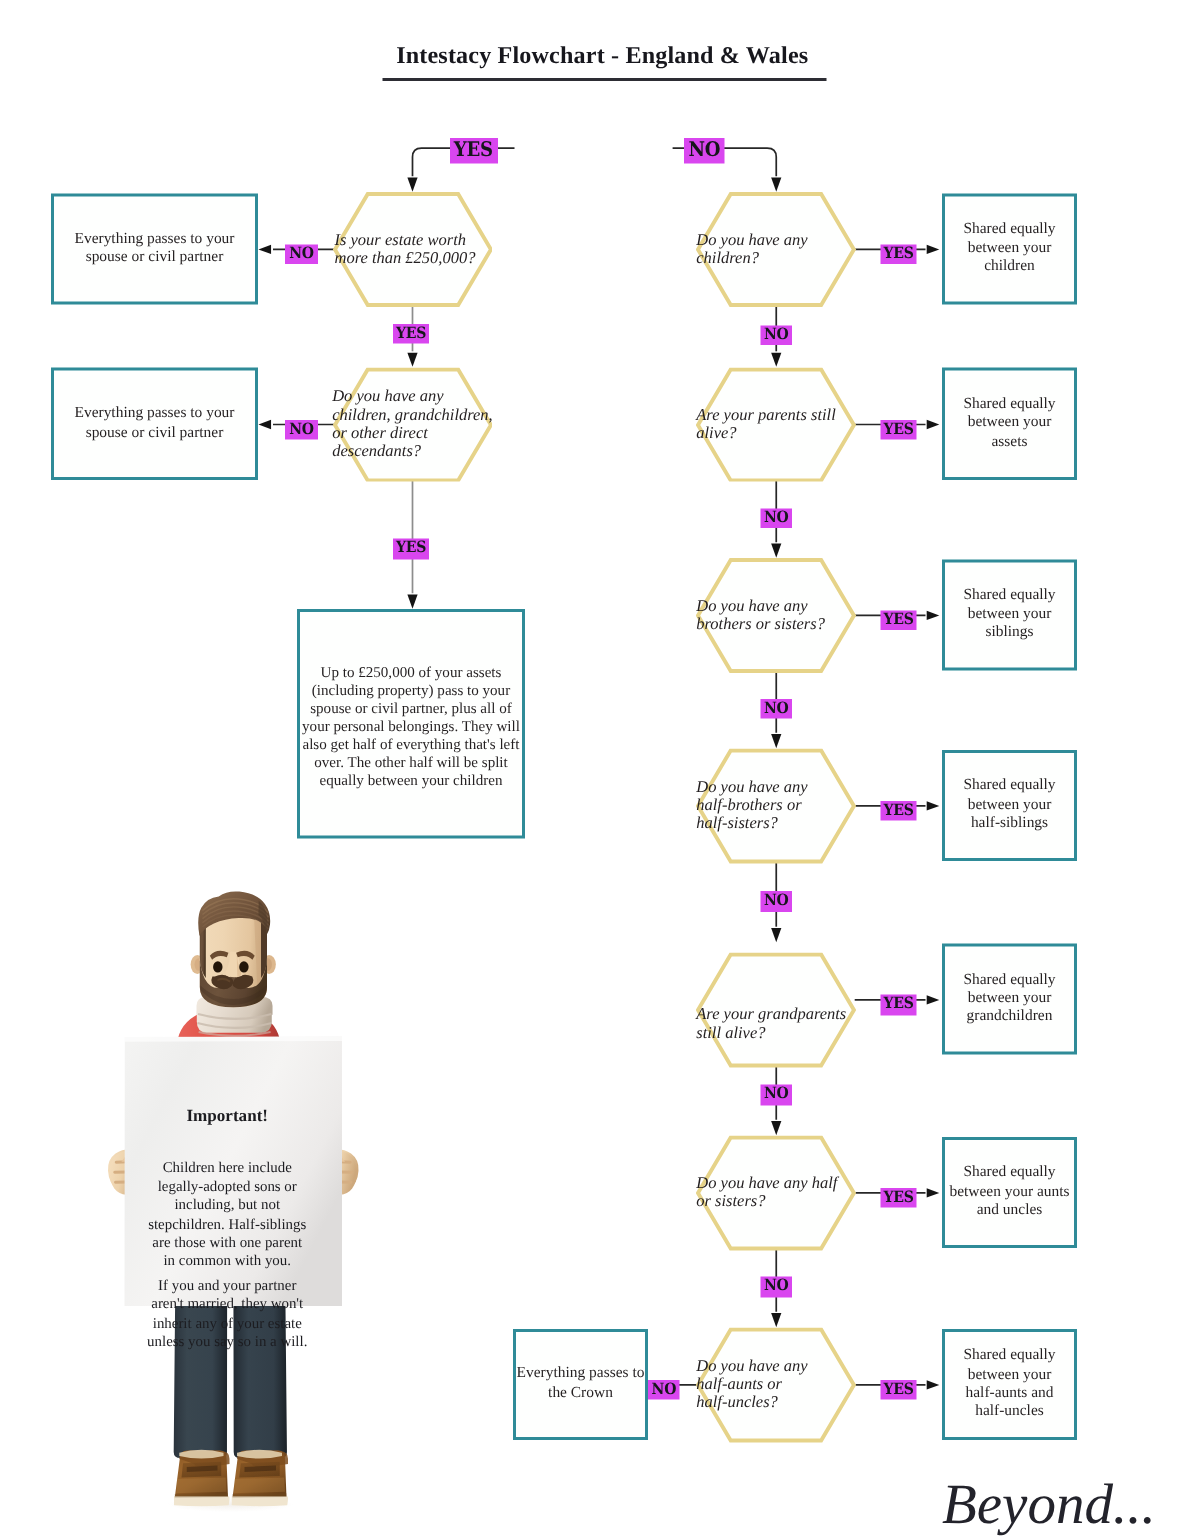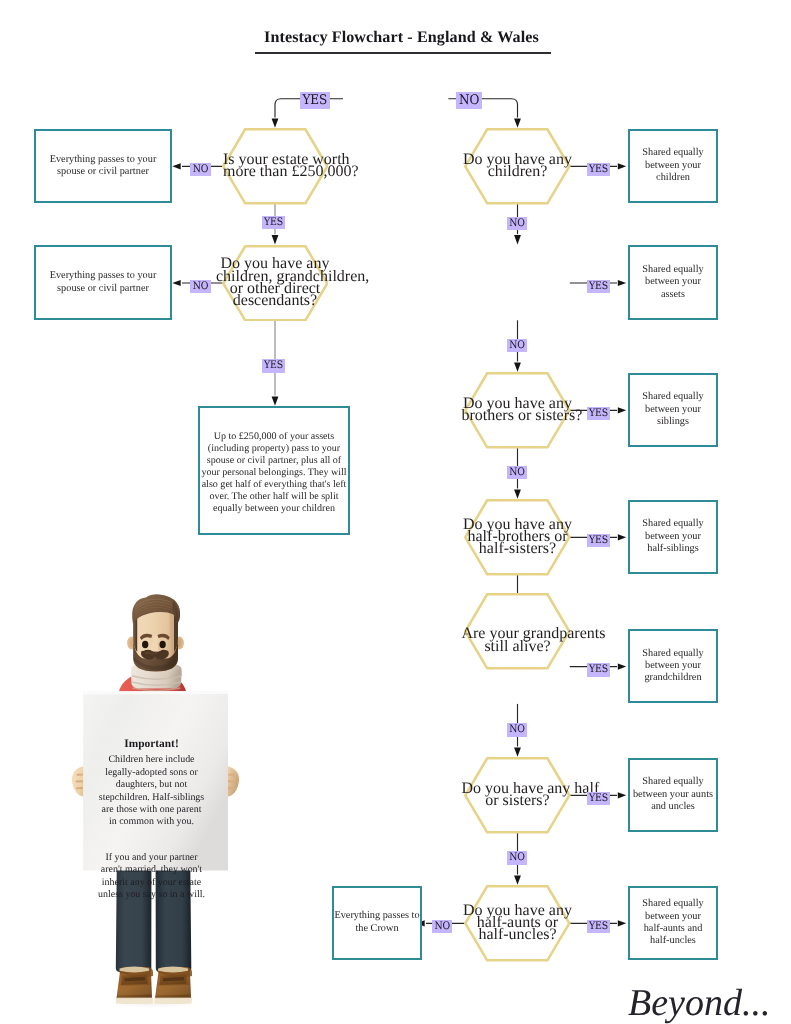--- a/index.html
+++ b/index.html
@@ -13,44 +13,44 @@
          padding-left:6px;}
   .title-rule{position:absolute;left:255px;top:52.4px;width:296px;height:1.7px;background:#2d2d34;}
 
   svg.wires{position:absolute;left:0;top:0;width:791px;height:1024px;pointer-events:none;}
 
   .tealbox span,.hex span,.notecard span{white-space:nowrap;display:inline-block;}
   .tealbox,.hex,.notecard,.startbox,.title,.logo{filter:opacity(1);}
   .tealbox{position:absolute;box-sizing:border-box;border:2.1px solid #2f8b98;background:#fefffe;
            display:flex;align-items:center;justify-content:center;text-align:center;
            font-size:10.3px;line-height:12.3px;color:#231f20;}
-  .hex{position:absolute;display:flex;align-items:center;justify-content:center;text-align:center;
-       font-size:16px;line-height:12.3px;color:#231f20;}
+  .hex{position:absolute;display:flex;align-items:center;justify-content:center;text-align:left;
+       font-size:11px;line-height:12.3px;color:#231f20;font-style:italic;}
   .finalbox{font-size:10.05px;line-height:12.05px;}
   .hex > .hexlbl{position:relative;z-index:2;width:118px;}
   .hex svg{position:absolute;left:0;top:0;}
 
   .startbox{position:absolute;box-sizing:border-box;background:linear-gradient(160deg,#12b0bb 0%,#07a6b6 42%,#06a2b3 72%,#0b9aa8 100%);border-radius:4px;
             display:flex;align-items:center;justify-content:center;text-align:center;
             font-size:9.7px;font-weight:bold;line-height:15px;color:#eefbfb;letter-spacing:0.15px;}
 
   .wlabel{position:absolute;font-family:"DejaVu Serif",serif;font-stretch:condensed;
-          font-weight:normal;font-size:10.4px;color:#16161b;background:#c4b5fd;
+          font-weight:bold;font-size:10.4px;color:#16161b;background:#d946ef;
           padding:0 2.4px;letter-spacing:-0.15px;white-space:nowrap;line-height:13.6px;height:13.6px;
           filter:opacity(1);text-align:center;}
   .wlabel.big{font-size:13.4px;padding:0 3px;letter-spacing:-0.1px;line-height:17px;height:17px;}
 
   .notecard{position:absolute;box-sizing:border-box;text-align:center;color:#1c1c20;
             font-size:9.95px;line-height:12.4px;}
   .notecard .nh{font-weight:bold;font-size:11.4px;line-height:12px;margin-top:36px;}
 
 
   .personwrap{position:absolute;left:0;top:0;width:791px;height:1024px;pointer-events:none;}
-  .notecard .np{margin-top:4px;}
-  .notecard .np2{margin-top:23px;}
+  .notecard .np{margin-top:23px;}
+  .notecard .np2{margin-top:4px;}
   .logo{position:absolute;font-family:"Liberation Serif",serif;font-size:38px;color:#23232b;
         letter-spacing:0px;white-space:nowrap;line-height:38px;}
 </style>
 </head>
 <body>
 
 <div id="stage">
 <div class="title">Intestacy Flowchart - England &amp; Wales</div>
 <div class="title-rule"></div>
 <svg class="wires" width="791" height="1024" viewBox="0 0 791 1024">
@@ -112,34 +112,40 @@
     </div>
 <div class="hex" style="left:221.7px;top:244.7px;width:106.6px;height:76.6px;">
       <svg width="106.6" height="76.6" viewBox="0 0 106.6 76.6">
         <path d="M 23.15,1.30 L 83.45,1.30 L 105.30,38.30 L 83.45,75.30 L 23.15,75.30 L 1.30,38.30 Z" fill="#fefffe" stroke="#e6d389" stroke-width="2.6" stroke-linejoin="miter"></path>
       </svg>
       <div class="hexlbl" style="width:118px"><span>Do you have any</span><br><span>children, grandchildren,</span><br><span>or other direct</span><br><span>descendants?</span></div>
     </div>
 <div class="wlabel" style="left:190.4px;top:279.5px;">NO</div>
 <div class="wlabel" style="left:261.6px;top:215.9px;">YES</div>
 <div class="wlabel" style="left:261.6px;top:359.4px;">YES</div>
-<div class="tealbox finalbox" style="left:198px;top:406px;width:152px;height:129px;padding-top:5px;justify-content:center;">
+<div class="tealbox finalbox" style="left:198px;top:406px;width:152px;height:153px;padding-top:5px;justify-content:center;">
       <div><span>Up to £250,000 of your assets</span><br><span>(including property) pass to your</span><br><span>spouse or civil partner, plus all of</span><br><span>your personal belongings. They will</span><br><span>also get half of everything that's left</span><br><span>over. The other half will be split</span><br><span>equally between your children</span></div>
     </div>
 <div class="hex" style="left:464.2px;top:128px;width:106.6px;height:76.6px;">
       <svg width="106.6" height="76.6" viewBox="0 0 106.6 76.6">
         <path d="M 23.15,1.30 L 83.45,1.30 L 105.30,38.30 L 83.45,75.30 L 23.15,75.30 L 1.30,38.30 Z" fill="#fefffe" stroke="#e6d389" stroke-width="2.6" stroke-linejoin="miter"></path>
       </svg>
       <div class="hexlbl" style="width:112px"><span>Do you have any</span><br><span>children?</span></div>
     </div>
 <div class="tealbox" style="left:628px;top:128.6px;width:90px;height:74.5px;">
       <div><span>Shared equally</span><br><span>between your</span><br><span>children</span></div>
     </div>
 <div class="wlabel" style="left:586.6px;top:162.8px;">YES</div>
 <div class="wlabel" style="left:506.9px;top:216.75px;">NO</div>
+<div class="hex" style="left:464.2px;top:244.7px;width:106.6px;height:76.6px;">
+      <svg width="106.6" height="76.6" viewBox="0 0 106.6 76.6">
+        <path d="M 23.15,1.30 L 83.45,1.30 L 105.30,38.30 L 83.45,75.30 L 23.15,75.30 L 1.30,38.30 Z" fill="#fefffe" stroke="#e6d389" stroke-width="2.6" stroke-linejoin="miter"></path>
+      </svg>
+      <div class="hexlbl" style="width:112px"><span>Are your parents still</span><br><span>alive?</span></div>
+    </div>
 <div class="tealbox" style="left:628px;top:245.3px;width:90px;height:74.5px;">
       <div><span>Shared equally</span><br><span>between your</span><br><span>assets</span></div>
     </div>
 <div class="wlabel" style="left:586.6px;top:279.5px;">YES</div>
 <div class="wlabel" style="left:506.9px;top:338.75px;">NO</div>
 <div class="hex" style="left:464.2px;top:372px;width:106.6px;height:76.6px;">
       <svg width="106.6" height="76.6" viewBox="0 0 106.6 76.6">
         <path d="M 23.15,1.30 L 83.45,1.30 L 105.30,38.30 L 83.45,75.30 L 23.15,75.30 L 1.30,38.30 Z" fill="#fefffe" stroke="#e6d389" stroke-width="2.6" stroke-linejoin="miter"></path>
       </svg>
       <div class="hexlbl" style="width:112px"><span>Do you have any</span><br><span>brothers or sisters?</span></div>
@@ -153,21 +159,21 @@
       <svg width="106.6" height="76.6" viewBox="0 0 106.6 76.6">
         <path d="M 23.15,1.30 L 83.45,1.30 L 105.30,38.30 L 83.45,75.30 L 23.15,75.30 L 1.30,38.30 Z" fill="#fefffe" stroke="#e6d389" stroke-width="2.6" stroke-linejoin="miter"></path>
       </svg>
       <div class="hexlbl" style="width:112px"><span>Do you have any</span><br><span>half-brothers or</span><br><span>half-sisters?</span></div>
     </div>
 <div class="tealbox" style="left:628px;top:499.6px;width:90px;height:74.5px;">
       <div><span>Shared equally</span><br><span>between your</span><br><span>half-siblings</span></div>
     </div>
 <div class="wlabel" style="left:586.6px;top:533.8px;">YES</div>
 <div class="wlabel" style="left:506.9px;top:594.05px;">NO</div>
-<div class="hex" style="left:464.2px;top:593px;width:106.6px;height:95px;">
+<div class="hex" style="left:464.2px;top:635px;width:106.6px;height:95px;">
       <svg width="106.6" height="76.6" viewBox="0 0 106.6 76.6">
         <path d="M 23.15,1.30 L 83.45,1.30 L 105.30,38.30 L 83.45,75.30 L 23.15,75.30 L 1.30,38.30 Z" fill="#fefffe" stroke="#e6d389" stroke-width="2.6" stroke-linejoin="miter"></path>
       </svg>
       <div class="hexlbl" style="width:112px"><span>Are your grandparents</span><br><span>still alive?</span></div>
     </div>
 <div class="tealbox" style="left:628px;top:628.9px;width:90px;height:74.5px;">
       <div><span>Shared equally</span><br><span>between your</span><br><span>grandchildren</span></div>
     </div>
 <div class="wlabel" style="left:586.6px;top:663.1px;">YES</div>
 <div class="wlabel" style="left:506.9px;top:723.05px;">NO</div>
@@ -186,21 +192,21 @@
       <svg width="106.6" height="76.6" viewBox="0 0 106.6 76.6">
         <path d="M 23.15,1.30 L 83.45,1.30 L 105.30,38.30 L 83.45,75.30 L 23.15,75.30 L 1.30,38.30 Z" fill="#fefffe" stroke="#e6d389" stroke-width="2.6" stroke-linejoin="miter"></path>
       </svg>
       <div class="hexlbl" style="width:112px"><span>Do you have any</span><br><span>half-aunts or</span><br><span>half-uncles?</span></div>
     </div>
 <div class="tealbox" style="left:628px;top:885.6px;width:90px;height:74.5px;">
       <div><span>Shared equally</span><br><span>between your</span><br><span>half-aunts and</span><br><span>half-uncles</span></div>
     </div>
 <div class="wlabel" style="left:586.6px;top:919.8px;">YES</div>
 <div class="wlabel" style="left:432px;top:919.8px;">NO</div>
-<div class="tealbox" style="left:332px;top:885.5px;width:90px;height:74.5px;">
+<div class="tealbox" style="left:342px;top:885.5px;width:90px;height:74.5px;">
       <div><span>Everything passes to</span><br><span>the Crown</span></div>
     </div>
 <div class="personwrap"><svg class="person" width="791" height="1024" viewBox="0 0 791 1024">
 <defs>
 <linearGradient id="gSkin" x1="0" y1="0" x2="1" y2="0.1">
             <stop offset="0" stop-color="#f2dbba"></stop>
             <stop offset="0.38" stop-color="#eed5b2"></stop>
             <stop offset="0.78" stop-color="#e4c69f"></stop>
             <stop offset="1" stop-color="#c9a87f"></stop>
           </linearGradient>
@@ -343,17 +349,17 @@
             <path d="M226.5 769.5 q-6.5 -3.5 -8.0 1.5 l0 3.0 l11.5 0.5 Z" fill="#e8c69c"></path>
           </g>
 </g>
 <g>
 <path d="M83.2 691.3 L228 691 L228 870.6 L83 870.6 Z" fill="url(#gSign)"></path>
 <path d="M83.2 691.3 L228 691 L228 694 L83.2 694.5 Z" fill="#ffffff" opacity="0.65"></path>
 </g>
 </svg></div>
 <div class="notecard" style="left:79px;top:702.4px;width:145px;height:180px;">
       <div class="nh">Important!</div>
-      <div class="np"><span>Children here include</span><br><span>legally-adopted sons or</span><br><span>daughters, but not</span><br><span>stepchildren. Half-siblings</span><br><span>are those with one parent</span><br><span>in common with you.</span></div>
+      <div class="np"><span>Children here include</span><br><span>legally-adopted sons or</span><br><span>including, but not</span><br><span>stepchildren. Half-siblings</span><br><span>are those with one parent</span><br><span>in common with you.</span></div>
       <div class="np2"><span>If you and your partner</span><br><span>aren't married, they won't</span><br><span>inherit any of your estate</span><br><span>unless you say so in a will.</span></div>
     </div>
 <div class="logo" style="left:628px;top:984px;font-style:italic;">Beyond...</div>
 </div>
 
 </body></html>

